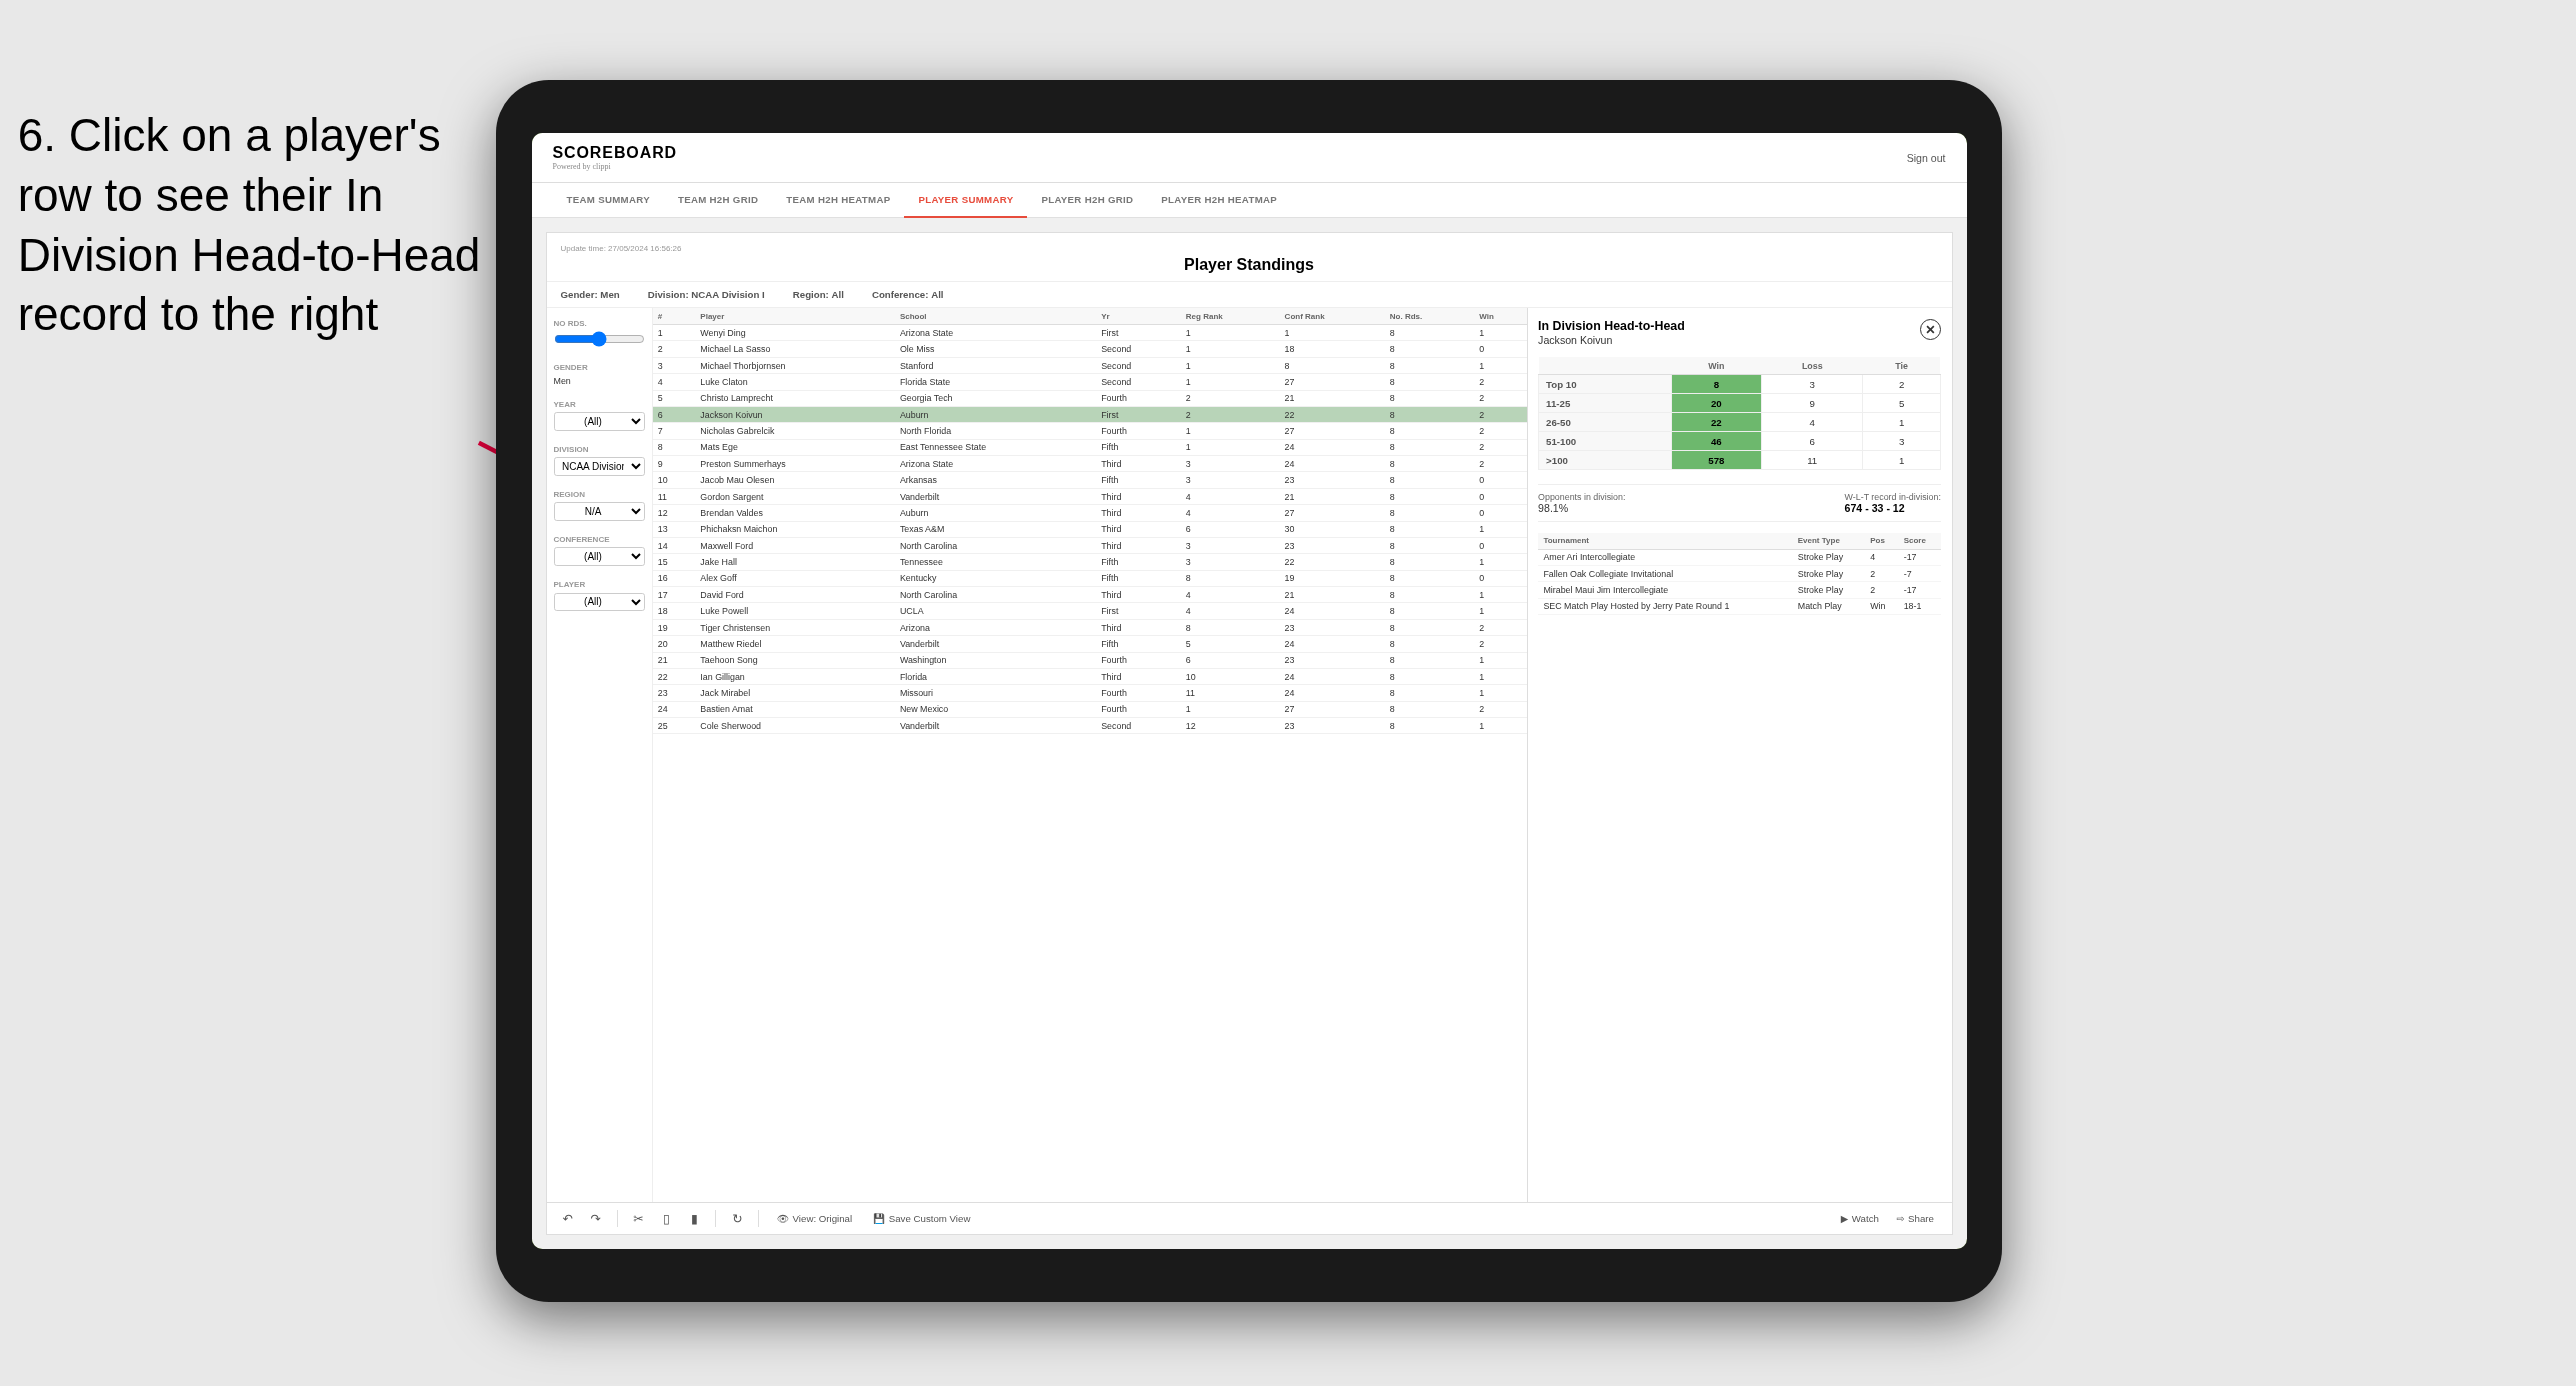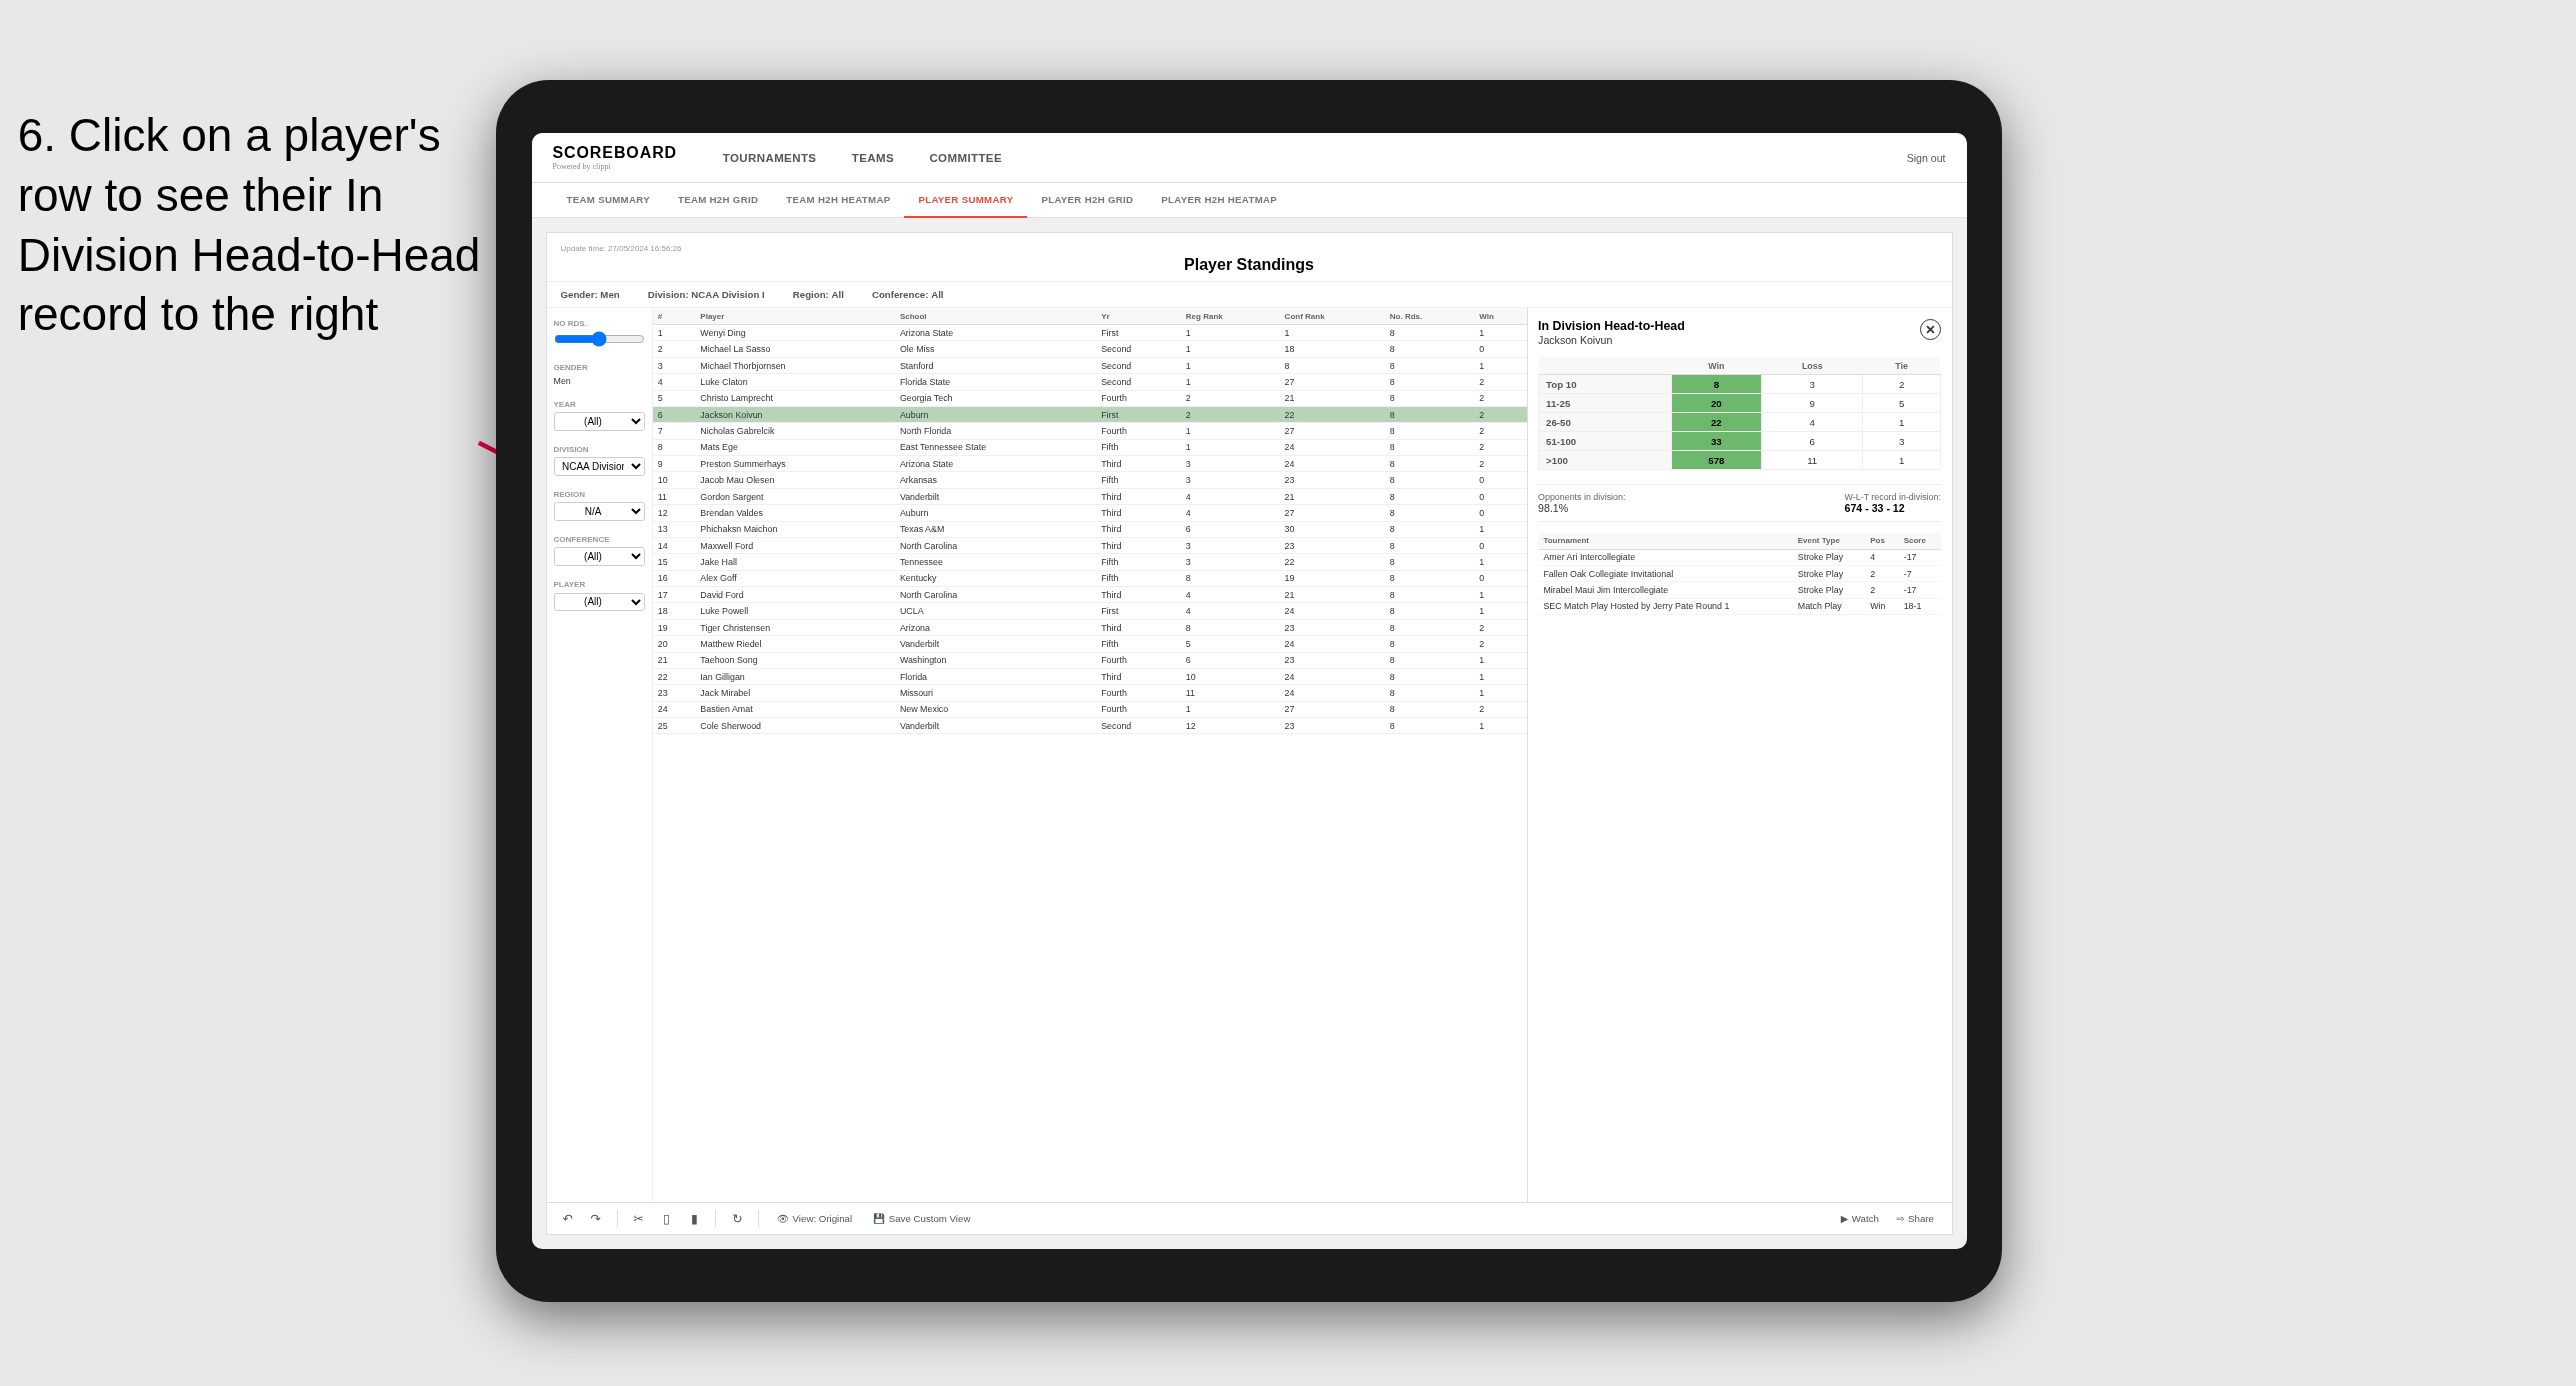--- a/index.html
+++ b/index.html
@@ -450,25 +450,20 @@
   <line x1="20" y1="20" x2="290" y2="160" stroke="#e8003d" stroke-width="5" marker-end="url(#arrowhead)"></line>
 </svg>
 
 <div class="tablet-frame">
   <div class="tablet-screen">
 
     <div class="top-nav">
       <div class="logo-area">
         <span class="logo-text">SCOREBOARD</span>
         <span class="logo-sub">Powered by clippi</span>
-      </div>
-      <div class="nav-items">
-        <div class="nav-item">TOURNAMENTS</div>
-        <div class="nav-item">TEAMS</div>
-        <div class="nav-item">COMMITTEE</div>
       </div>
       <div class="sign-out">Sign out</div>
     </div>
 
     <div class="sub-nav">
       <div class="sub-nav-item">TEAM SUMMARY</div>
       <div class="sub-nav-item">TEAM H2H GRID</div>
       <div class="sub-nav-item">TEAM H2H HEATMAP</div>
       <div class="sub-nav-item active">PLAYER SUMMARY</div>
       <div class="sub-nav-item">PLAYER H2H GRID</div>
@@ -849,21 +844,21 @@
     <td>5</td>
   </tr>
                   <tr>
     <td class="row-label">26-50</td>
     <td class="win-cell">22</td>
     <td>4</td>
     <td>1</td>
   </tr>
                   <tr>
     <td class="row-label">51-100</td>
-    <td class="win-cell">33</td>
+    <td class="win-cell">46</td>
     <td>6</td>
     <td>3</td>
   </tr>
                   <tr>
     <td class="row-label">&gt;100</td>
     <td class="win-cell">578</td>
     <td>11</td>
     <td>1</td>
   </tr>
                 </tbody>

